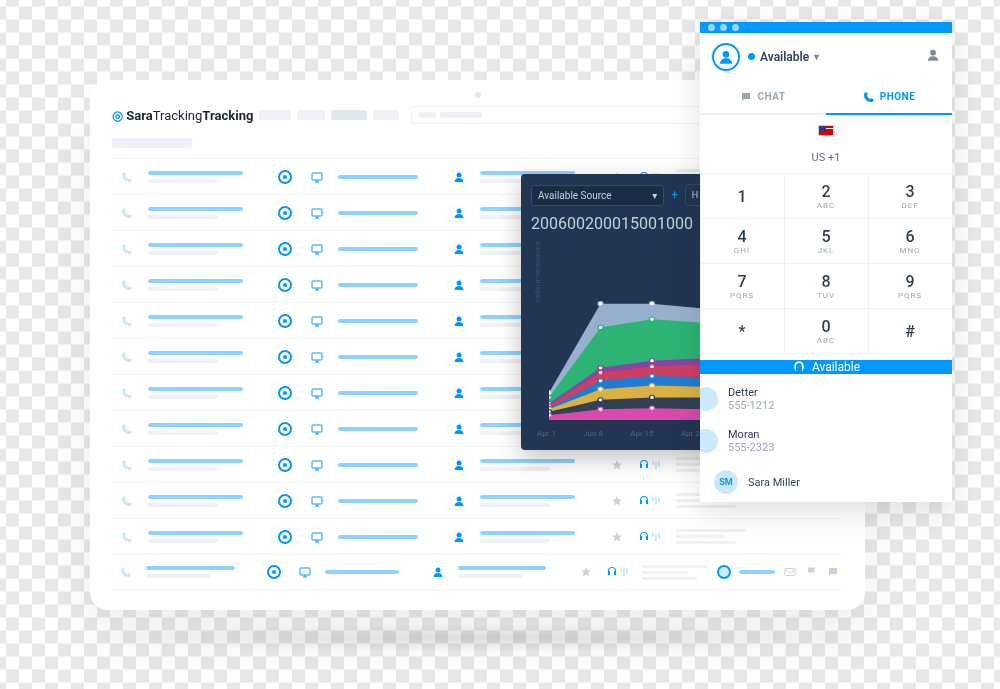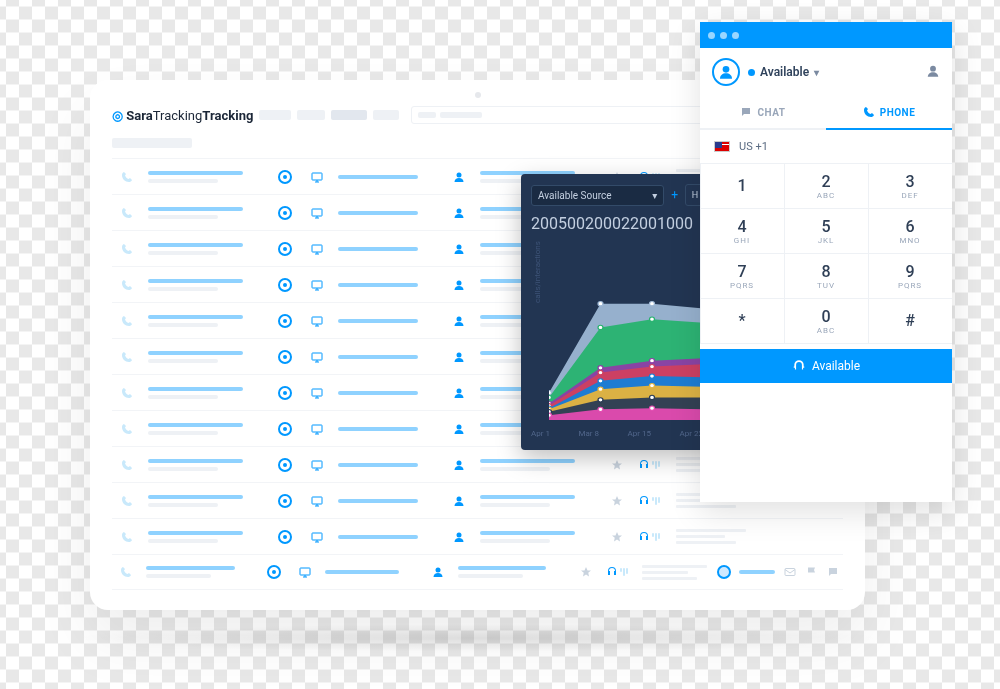--- a/index.html
+++ b/index.html
@@ -88,21 +88,21 @@
   .chart-ctrl { position:absolute; right:0; top:0; display:flex; flex-direction:column;
                 border:1px solid #334b69; border-radius:3px; overflow:hidden; }
   .chart-ctrl span { width:18px; height:18px; background:#1a2b43; color:#6e829c;
                      display:flex; align-items:center; justify-content:center; font-size:9px;
                      border-bottom:1px solid #334b69; }
   .chart-ctrl span:last-child { border-bottom:none; }
   .plot { position:absolute; left:18px; right:4px; top:28px; bottom:20px; }
   .plot svg { width:100%; height:100%; }
   .chart .ylabel { position:absolute; left:2px; top:50%; transform:rotate(-90deg) translateX(24px);
                    font-size:8px; color:#3d5377; transform-origin:left top; }
-  .xaxis { position:absolute; left:0; right:4px; bottom:2px; display:flex;
+  .xaxis { position:absolute; left:6px; right:4px; bottom:2px; display:flex;
            justify-content:space-between; font-size:8px; color:#51668a;margin-top:16px; }
 
   
   .softphone { position:absolute; right:48px; top:22px; width:252px; height:480px;
                background:#fff; border-radius:0; overflow:hidden; display:flex;
                flex-direction:column; box-shadow:0 10px 30px rgba(0,0,0,.12); }
   .sp-bar { height:26px; background:#0098ff; display:flex; align-items:center; padding:0 8px; gap:5px; }
   .sp-dot { width:7px; height:7px; border-radius:50%; background:rgba(255,255,255,.6); }
   .sp-header { display:flex; align-items:center; padding:10px 12px; gap:8px; }
   .sp-avatar { width:28px; height:28px; border-radius:50%; border:2px solid #0098ff;
@@ -111,22 +111,22 @@
   .sp-status { display:flex; align-items:center; gap:5px; font-size:12px; color:#30435c;
                font-weight:600; }
   .sp-status .d { width:7px; height:7px; background:#0098ff; border-radius:50%; }
   .sp-chev { color:#7b8aa1; font-size:10px; }
   .sp-hr-user { margin-left:auto; color:#7b8aa1; }
   .sp-tabs { display:flex; }
   .sp-tab { flex:1; padding:10px 0; display:flex; align-items:center; justify-content:center;
             gap:5px; font-size:10px; font-weight:700; letter-spacing:.5px; color:#9aa7ba;
             border-bottom:2px solid #eef1f5; }
   .sp-tab.active { color:#0098ff; border-bottom-color:#0098ff; }
-  .sp-country { display:flex; align-items:center; gap:9px; padding:10px 14px;
-                font-size:11px; color:#5a6b82; }
+  .sp-country { display:flex; align-items:center; gap:15px; padding:10px 14px;
+                font-size:11px; color:#5a6b82;flex-direction:column; }
   .sp-flag { width:16px; height:11px; background:
              linear-gradient(#d00 0 8%, transparent 0 16%, #d00 0 24%, transparent 0 32%,
                              #d00 0 40%, transparent 0 48%, #d00 0 100%);
              position:relative; border:1px solid #ccc; }
   .sp-flag::before { content:""; position:absolute; left:0; top:0; width:7px; height:6px;
                      background:#2b3a8d; }
   .dialpad { display:grid; grid-template-columns:repeat(3,1fr); }
   .key { height:46px; display:flex; flex-direction:column; align-items:center;
          justify-content:center; border:1px solid #eef1f5; margin:-.5px; }
   .key .num { font-size:16px; color:#2f3f56; font-weight:500; }
@@ -923,26 +923,26 @@
           <polygon points="0,100 0,97.33333333333333 25,94 50,93.33333333333333 75,94 100,92.66666666666667 100,100" fill="#e44bb1" fill-opacity="0.95"></polygon>
           <circle cx="0" cy="97.33333333333333" r="1.2" fill="#fff" stroke="#e44bb1" stroke-width=".6"></circle>
           <circle cx="25" cy="94" r="1.2" fill="#fff" stroke="#e44bb1" stroke-width=".6"></circle>
           <circle cx="50" cy="93.33333333333333" r="1.2" fill="#fff" stroke="#e44bb1" stroke-width=".6"></circle>
           <circle cx="75" cy="94" r="1.2" fill="#fff" stroke="#e44bb1" stroke-width=".6"></circle>
           <circle cx="100" cy="92.66666666666667" r="1.2" fill="#fff" stroke="#e44bb1" stroke-width=".6"></circle>
         </svg>
     </div>
     <div class="xaxis" id="xaxis">
         <span>Apr 1</span>
-        <span>Mar 8</span>
+        <span>Jun 8</span>
         <span>Apr 15</span>
         <span>Apr 22</span>
         <span>Apr 29</span>
       </div>
-    <div id="yaxis"><span class="tick" style="left: -2px; top: 192.667px;">200</span><span class="tick" style="left: -2px; top: 142px;">500</span><span class="tick" style="left: -2px; top: 91.3333px;">2000</span><span class="tick" style="left: -2px; top: 66px;">2200</span><span class="tick" style="left: -2px; top: 28px;">1000</span></div>
+    <div id="yaxis"><span class="tick" style="left: -2px; top: 192.667px;">200</span><span class="tick" style="left: -2px; top: 142px;">600</span><span class="tick" style="left: -2px; top: 91.3333px;">2000</span><span class="tick" style="left: -2px; top: 66px;">1500</span><span class="tick" style="left: -2px; top: 28px;">1000</span></div>
   </div>
 </div>
 
 <div class="softphone">
   <div class="sp-bar">
     <span class="sp-dot"></span>
     <span class="sp-dot"></span>
     <span class="sp-dot"></span>
   </div>
   <div class="sp-header">
@@ -1031,13 +1031,36 @@
         <span class="num">#</span>
                <span class="sub"></span>
       </div>
     </div>
   <div class="avail-btn">
     <svg viewBox="0 0 24 24" fill="currentColor">
         <path d="M12 2a8 8 0 00-8 8v3H3v2h2v3h2v-8a5 5 0 0110 0v8h2v-3h2v-2h-1v-3a8 8 0 00-8-8z"></path>
       </svg>
     <span>Available</span>
   </div>
+  <div class="contacts" id="contacts">
+      <div class="contact partial">
+        <div class="av"></div>
+               <div class="info">
+                 <span>Detter</span>
+                 <span class="num">555-1212</span>
+               </div>
+      </div>
+      <div class="contact partial">
+        <div class="av"></div>
+               <div class="info">
+                 <span>Moran</span>
+                 <span class="num">555-2323</span>
+               </div>
+      </div>
+      <div class="contact">
+        <div class="av">SM</div>
+               <div class="info">
+                 <span>Sara Miller</span>
+
+               </div>
+      </div>
+    </div>
 </div>
 
 </body></html>

